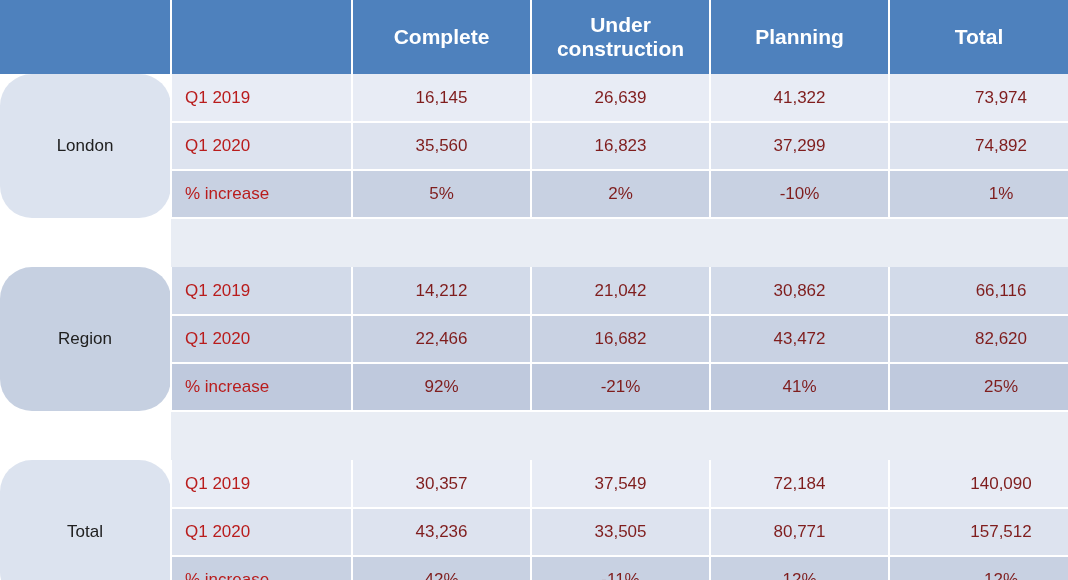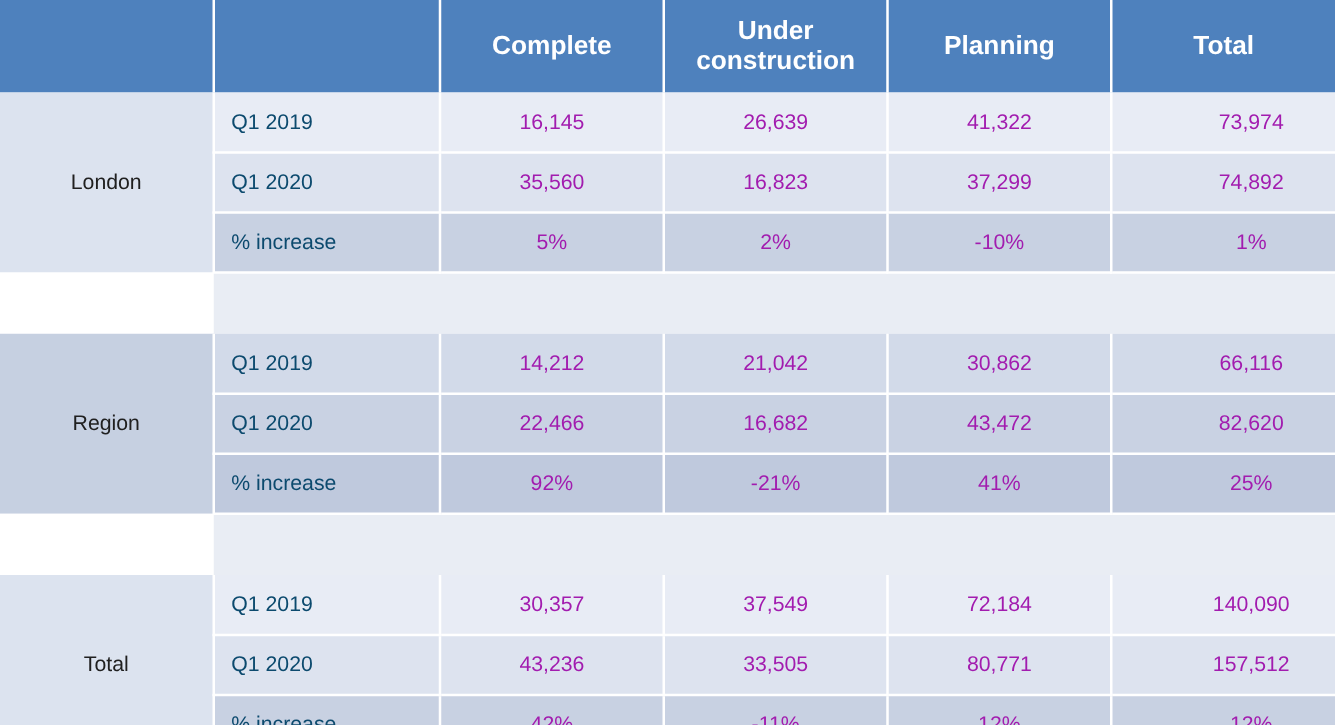--- a/index.html
+++ b/index.html
@@ -46,37 +46,38 @@
   tr.header-row th:last-child { border-right: 0; }
 
   
   td.group-cell {
     background: #DCE3EF;
     color: #202020;
     font-size: 17px;
     text-align: center;
     vertical-align: middle;
     border-right: 2px solid #ffffff;
+    border-radius: 32px;
   }
   td.group-cell.alt {
     background: #C6D0E1;
     margin-left: 40px;
   }
   td.period-cell {
     font-size: 17px;
-    color: #0c4a6e;
+    color: #b91c1c;
     text-align: left;
     padding-left: 13px;
     vertical-align: middle;
     border-right: 2px solid #ffffff;
     border-bottom: 2px solid #ffffff;
   }
   td.value-cell {
     font-size: 17px;
-    color: #a21caf;
+    color: #7f1d1d;
     text-align: center;
     vertical-align: middle;
     border-right: 2px solid #ffffff;
     border-bottom: 2px solid #ffffff;
   }
   td.value-cell:last-child { border-right: 0; padding-left: 44px; }
 
   tr.band-light td.period-cell,
   tr.band-light td.value-cell { background: #E8ECF5; }
   tr.band-mid td.period-cell,

